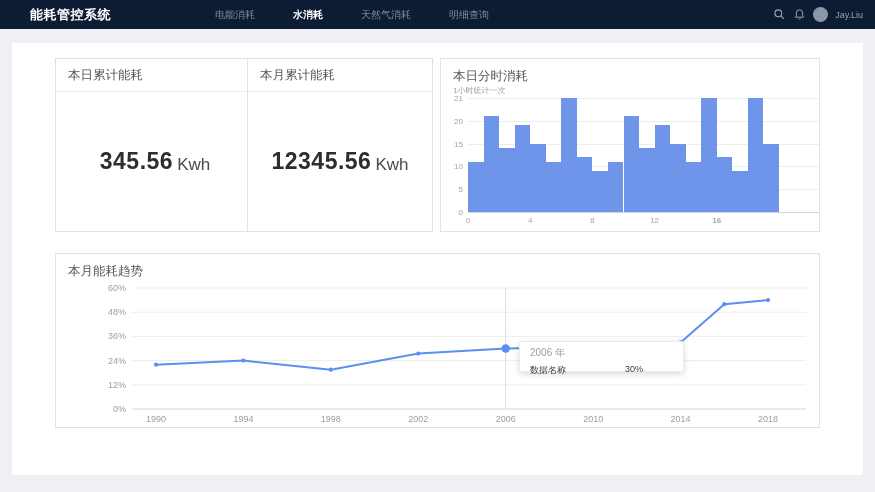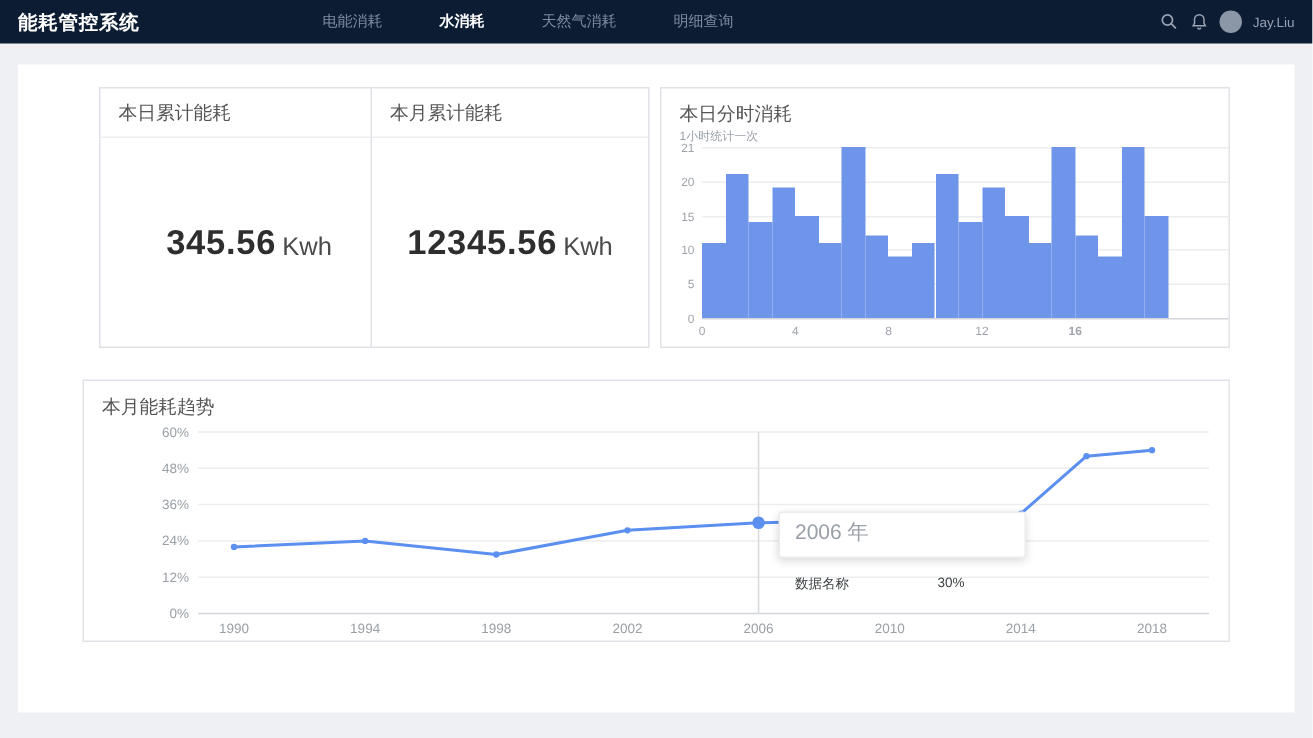--- a/index.html
+++ b/index.html
@@ -1,34 +1,34 @@
 <!DOCTYPE html>
 <html><head>
 <meta charset="utf-8">
 <style>
   * { margin:0; padding:0; box-sizing:border-box; }
   html,body { width:875px; height:492px; overflow:hidden; }
   body { background:#eef0f4; font-family:"Liberation Sans","DejaVu Sans",sans-serif; position:relative; }
 
   
   .topnav { position:absolute; left:0; top:0; width:875px; height:29px; background:#0c1c33; display:flex; align-items:center; }
-  .brand { color:#ffffff; font-size:13px; font-weight:bold; padding-left:12px; letter-spacing:.5px; white-space:nowrap; }
+  .brand { color:#ffffff; font-size:13px; font-weight:bold; padding-left:30px; letter-spacing:.5px; white-space:nowrap; }
   .menu { position:absolute; left:196px; top:0; height:29px; display:flex; align-items:center; }
   .menu-item { color:#7e8ba0; font-size:10px; padding:0 19px; height:29px; line-height:29px; cursor:pointer; white-space:nowrap; }
   .menu-item.active { color:#ffffff; font-weight:bold; }
   .nav-right { position:absolute; right:12px; top:0; height:29px; display:flex; align-items:center; gap:7px; }
   .nav-icon { width:13px; height:13px; display:block; cursor:pointer; }
   .avatar { width:15px; height:15px; border-radius:50%; background:#8b97a6; cursor:pointer; }
   .username { color:#97a2b3; font-size:9px; }
 
   
   .panel { position:absolute; left:12px; top:43px; width:851px; height:432px; background:#ffffff; }
 
   .card { position:absolute; background:#fff; border:1px solid #e0e2e7; }
-  .card-daily   { left:66px;  top:58px;  width:200px; height:174px; }
+  .card-daily   { left:55px;  top:58px;  width:200px; height:174px; }
   .card-monthly { left:247px; top:58px;  width:186px; height:174px; }
   .card-hourly  { left:440px; top:58px;  width:380px; height:174px; }
   .card-trend   { left:55px;  top:253px; width:765px; height:175px; }
 
   .card-head { height:33px; line-height:33px; padding-left:12px; border-bottom:1px solid #ebedf0; font-size:12.5px; color:#555; }
   .kpi-body { height:139px; display:flex; align-items:center; justify-content:center; }
   .kpi-value { font-size:23px; font-weight:bold; color:#2e2e2e; letter-spacing:.5px; }
   .kpi-unit  { font-size:17px; color:#4a4a4a; margin-left:4px; position:relative; top:3px; }
 
   .chart-title { position:absolute; left:12px; top:9px; font-size:12.5px; color:#555; }
@@ -38,22 +38,22 @@
   .bar-plot { position:absolute; left:0; top:39px; width:380px; height:132px; }
   .gl { position:absolute; height:1px; background:#ededee; }
   .gl.base { background:#d2d5da; }
   .ylab { position:absolute; width:22px; text-align:right; font-size:8px; color:#a0a4ab; }
   .xlab { position:absolute; width:22px; text-align:center; font-size:8px; color:#a0a4ab; }
   .bar { position:absolute; background:#6e95e9; }
 
   
   .line-plot { position:absolute; left:0; top:0; width:765px; height:175px; }
   .tooltip { position:absolute; left:463px; top:87px; width:165px; height:31px; background:#fff; border:1px solid #ececec; border-radius:2px; box-shadow:0 2px 6px rgba(0,0,0,.15); padding:4px 10px; z-index:5; }
-  .tt-year { font-size:14px; color:#9aa0a8; }
-  .tt-row { display:flex; font-size:9px; color:#3c4043; margin-top:19px; }
+  .tt-year { font-size:10px; color:#9aa0a8; }
+  .tt-row { display:flex; font-size:9px; color:#3c4043; margin-top:4px; }
   .tt-name { width:95px; }
   .tt-val  {}
 </style>
 </head>
 <body>
 
 <div class="topnav">
   <div class="brand">能耗管控系统</div>
   <div class="menu">
     <div class="menu-item">电能消耗</div>

